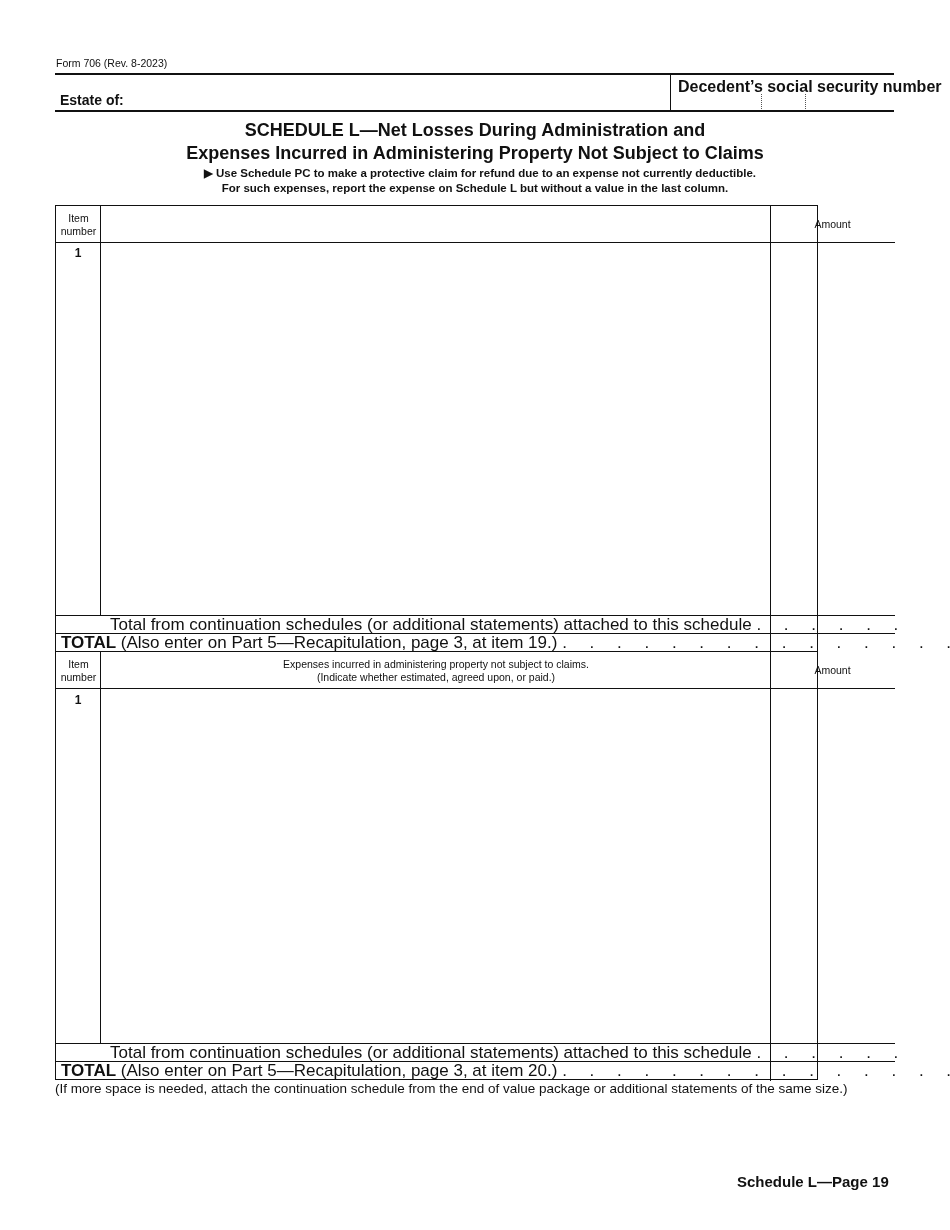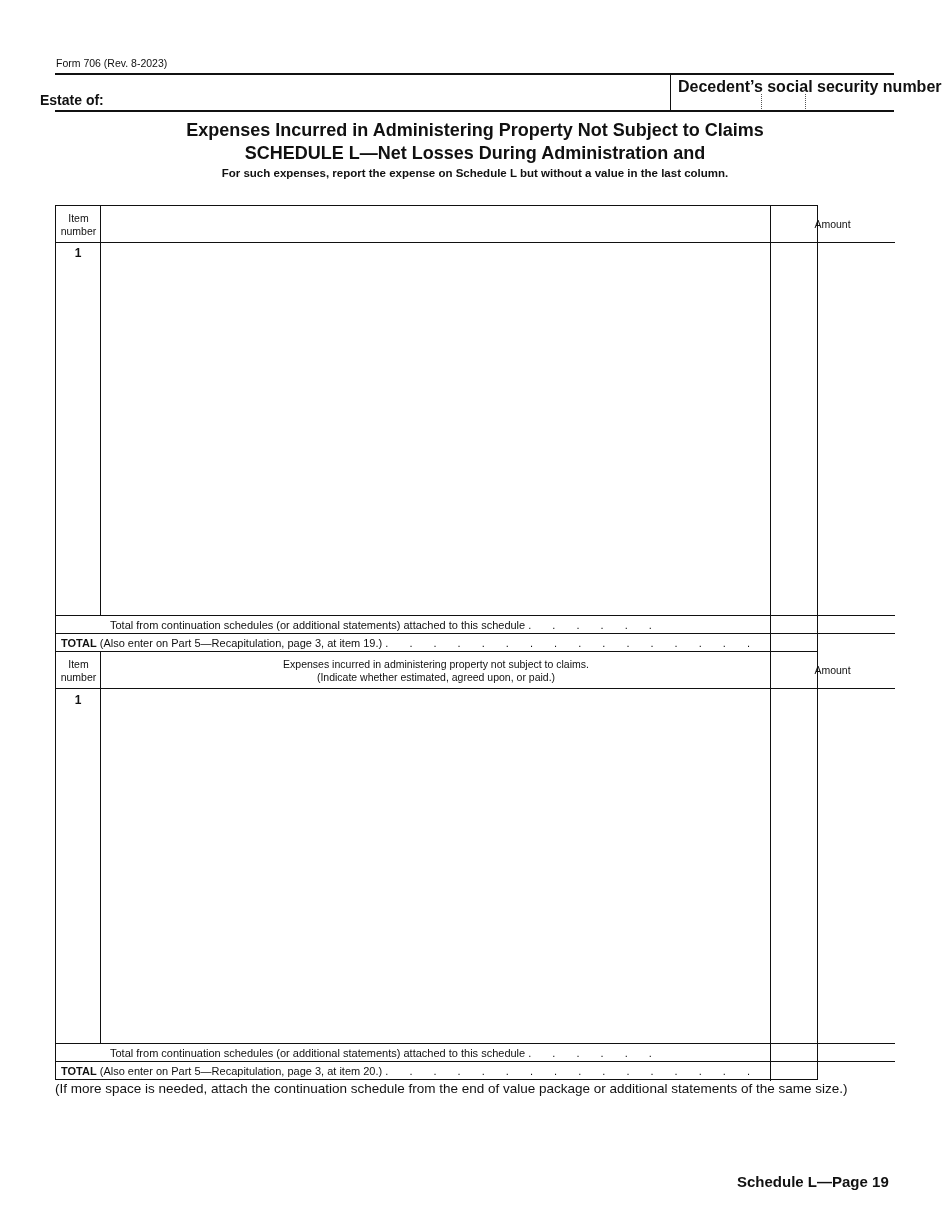--- a/index.html
+++ b/index.html
@@ -1,33 +1,33 @@
 <!DOCTYPE html>
 <html><head>
 <meta charset="utf-8">
 <style>
   html, body { margin: 0; padding: 0; background: #ffffff; }
   body { width: 950px; height: 1230px; position: relative; font-family: "Liberation Sans", sans-serif; color: #111; overflow: hidden; }
   .abs { position: absolute; }
   .form-rev { left: 56px; top: 57px; font-size: 10.5px; }
   .rule-thick { position: absolute; background: #111; }
-  .estate { left: 40px; top: 92px; font-size: 14px; font-weight: bold; }
+  .estate { left: 60px; top: 92px; font-size: 14px; font-weight: bold; }
   .ssn-box { left: 670px; top: 74px; width: 224px; height: 36px; border-left: 1px solid #111; }
   .ssn-label { position: absolute; left: 7px; top: 4px; font-size: 16px; font-weight: bold; white-space: nowrap; }
   .ssn-dash { position: absolute; top: 20px; height: 15px; border-left: 1px dotted #555; }
   .title { left: 0; width: 950px; top: 119px; text-align: center; font-size: 18px; font-weight: bold; line-height: 23px; }
   .subnote { left: 0; width: 950px; top: 166px; text-align: center; font-size: 11.5px; font-weight: bold; line-height: 15px; }
   .subnote .l1 { padding-left: 10px; }
 
   .tbl { position: absolute; left: 55px; width: 763px; border: 1px solid #111; box-sizing: border-box; }
   .hcell { position: absolute; box-sizing: border-box; display: flex; align-items: center; justify-content: center; text-align: center; font-size: 10.5px; line-height: 13px; }
   .vline { position: absolute; width: 1px; background: #111; }
   .hline { position: absolute; height: 1px; background: #111; left: 0; }
   .itemnum { position: absolute; font-size: 12px; font-weight: bold; width: 44px; text-align: center; }
-  .rowtext { position: absolute; font-size: 11px; white-space: nowrap; line-height: 18px; }
+  .rowtext { position: absolute; font-size: 17px; white-space: nowrap; line-height: 18px; }
   .dots { letter-spacing: 9px; }
   .amt-input { position: absolute; border: none; background: transparent; box-sizing: border-box; }
   .desc-area { position: absolute; border: none; background: transparent; resize: none; box-sizing: border-box; }
   .footer-note { left: 55px; top: 1081px; font-size: 13.5px; white-space: nowrap; }
   .page-foot { left: 737px; top: 1173px; font-size: 15px; font-weight: bold; }
 </style>
 </head>
 <body>
 
 <div class="abs form-rev">Form 706 (Rev. 8-2023)</div>
@@ -36,24 +36,25 @@
 <input class="abs" style="left: 130px; top: 88px; width: 530px; height: 20px; border: none; background: transparent;" value="">
 <div class="abs ssn-box">
   <div class="ssn-label">Decedent’s social security number</div>
   <div class="ssn-dash" style="left:90px;"></div>
   <div class="ssn-dash" style="left:134px;"></div>
   <input style="position: absolute; left: 4px; top: 18px; width: 215px; height: 16px; border: none; background: transparent;" value="">
 </div>
 <div class="rule-thick" style="left:55px; top:110px; width:839px; height:2px;"></div>
 
 <div class="abs title">
+  <div>SCHEDULE L—Net Losses During Administration and</div>
   <div>Expenses Incurred in Administering Property Not Subject to Claims</div>
-  <div>SCHEDULE L—Net Losses During Administration and</div>
 </div>
 <div class="abs subnote">
+  <div class="l1">▶ Use Schedule PC to make a protective claim for refund due to an expense not currently deductible.</div>
   <div>For such expenses, report the expense on Schedule L but without a value in the last column.</div>
 </div>
 
 <div class="tbl" style="top:205px; height:447px;">
 
   <div class="hcell" style="left:0; top:0; width:45px; height:37px;">
     <div>
         <div>Item</div>
         <div>number</div>
       </div>

